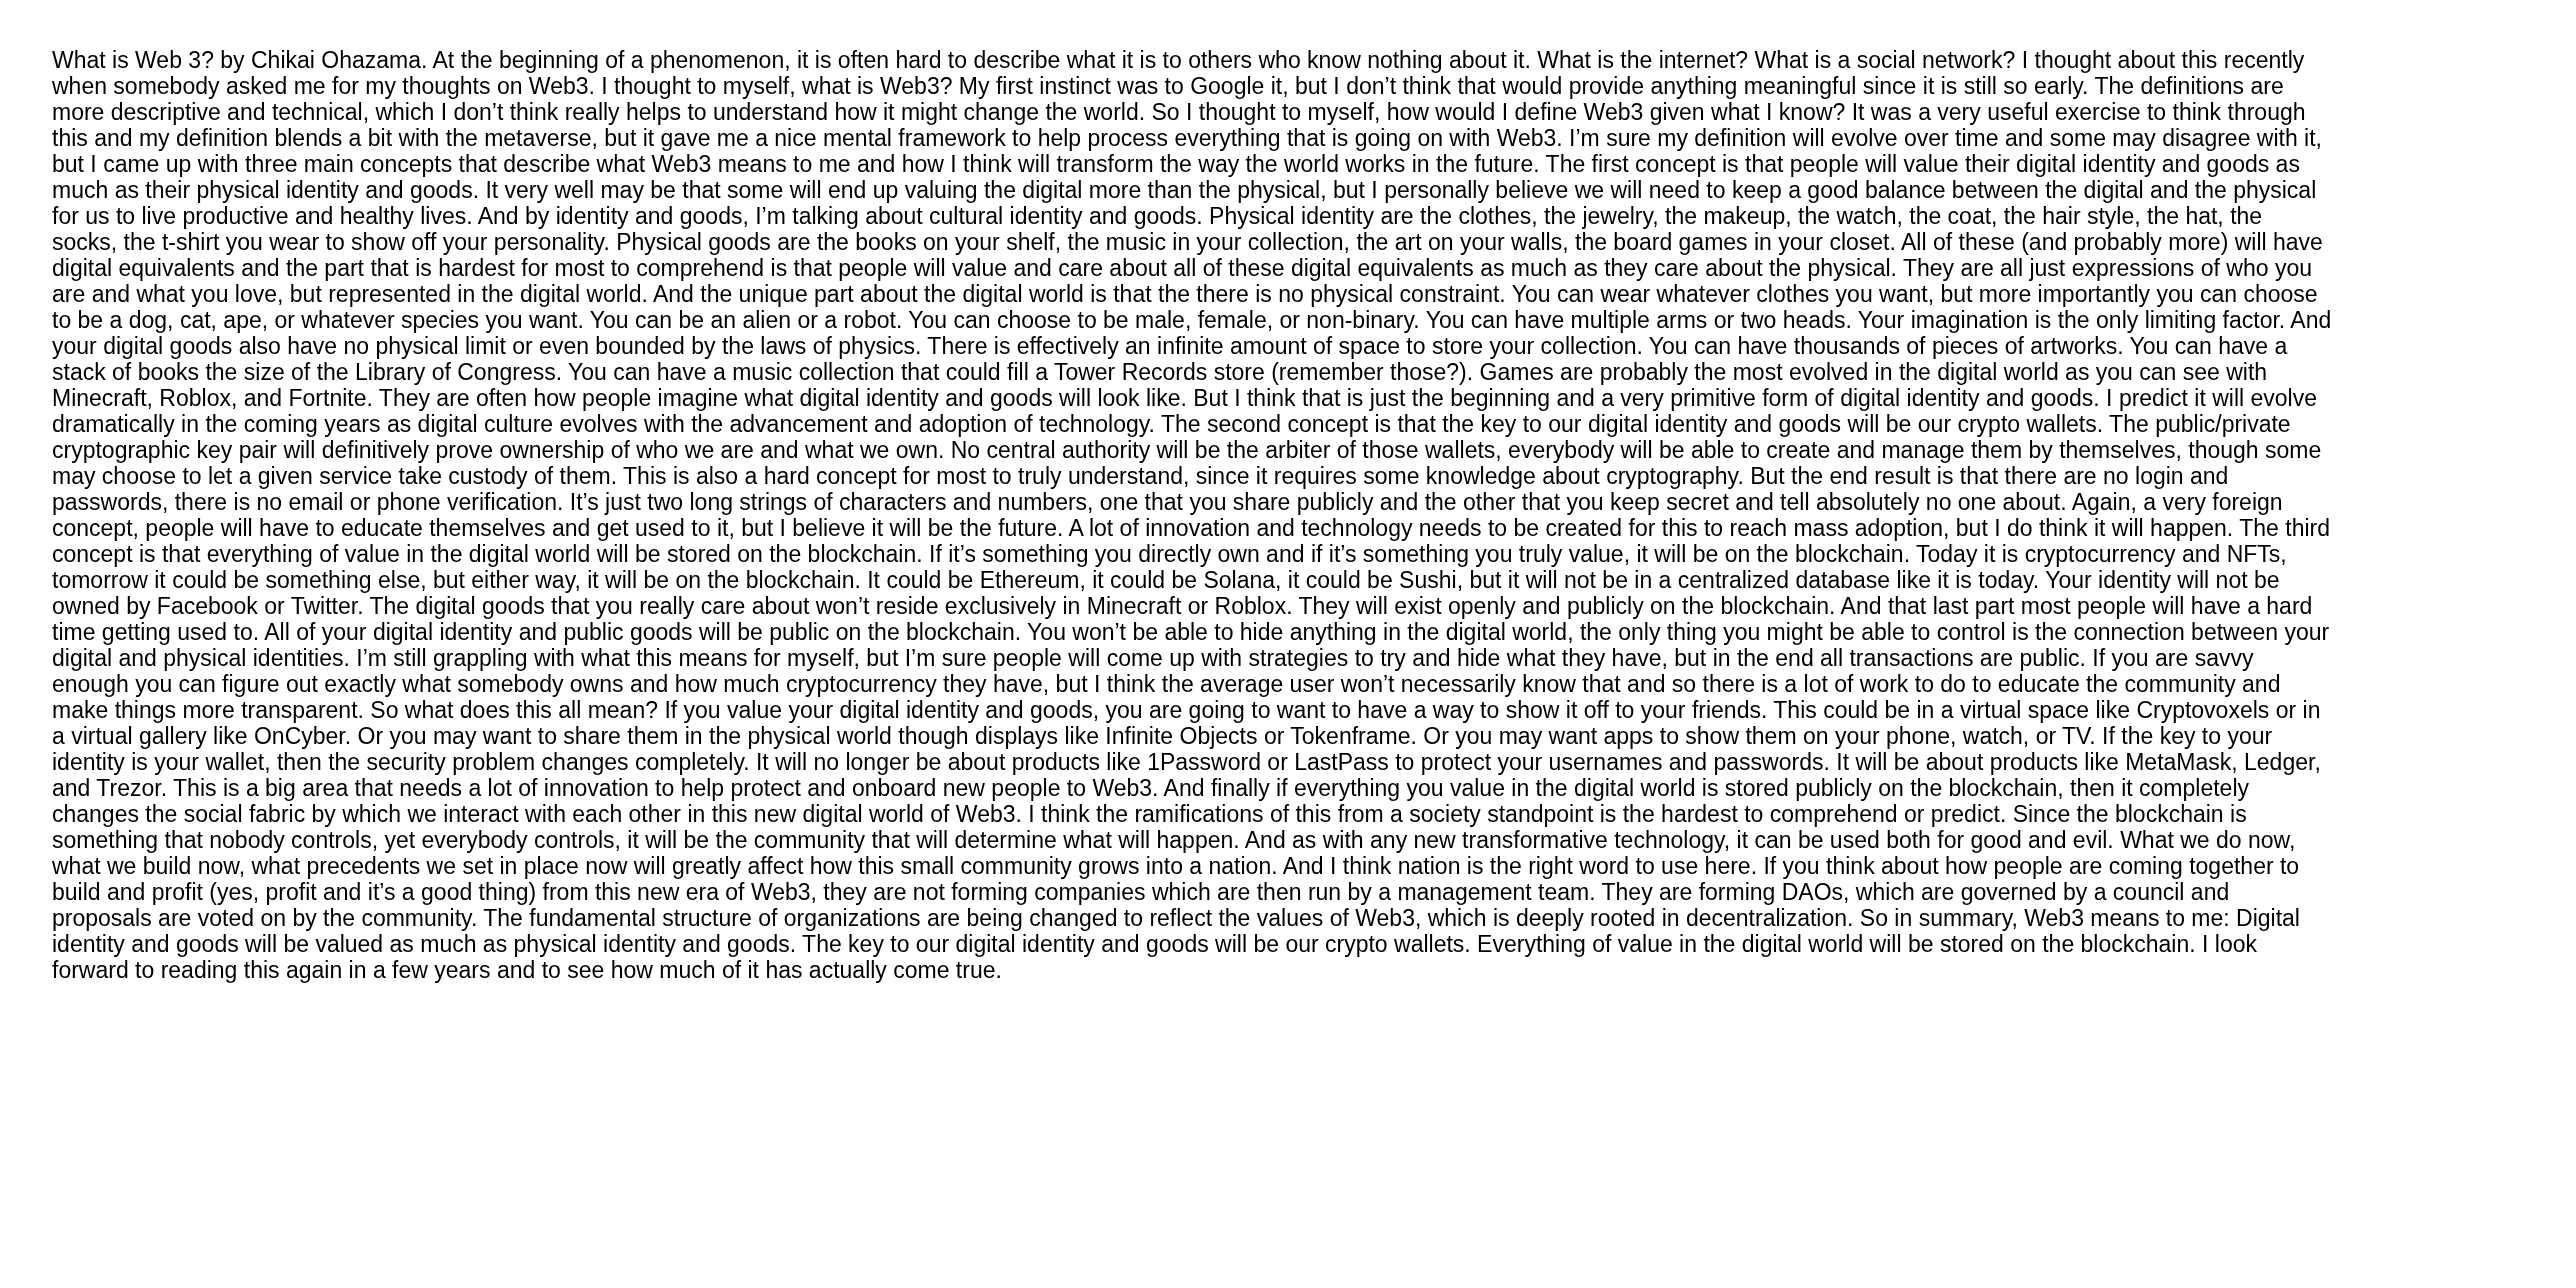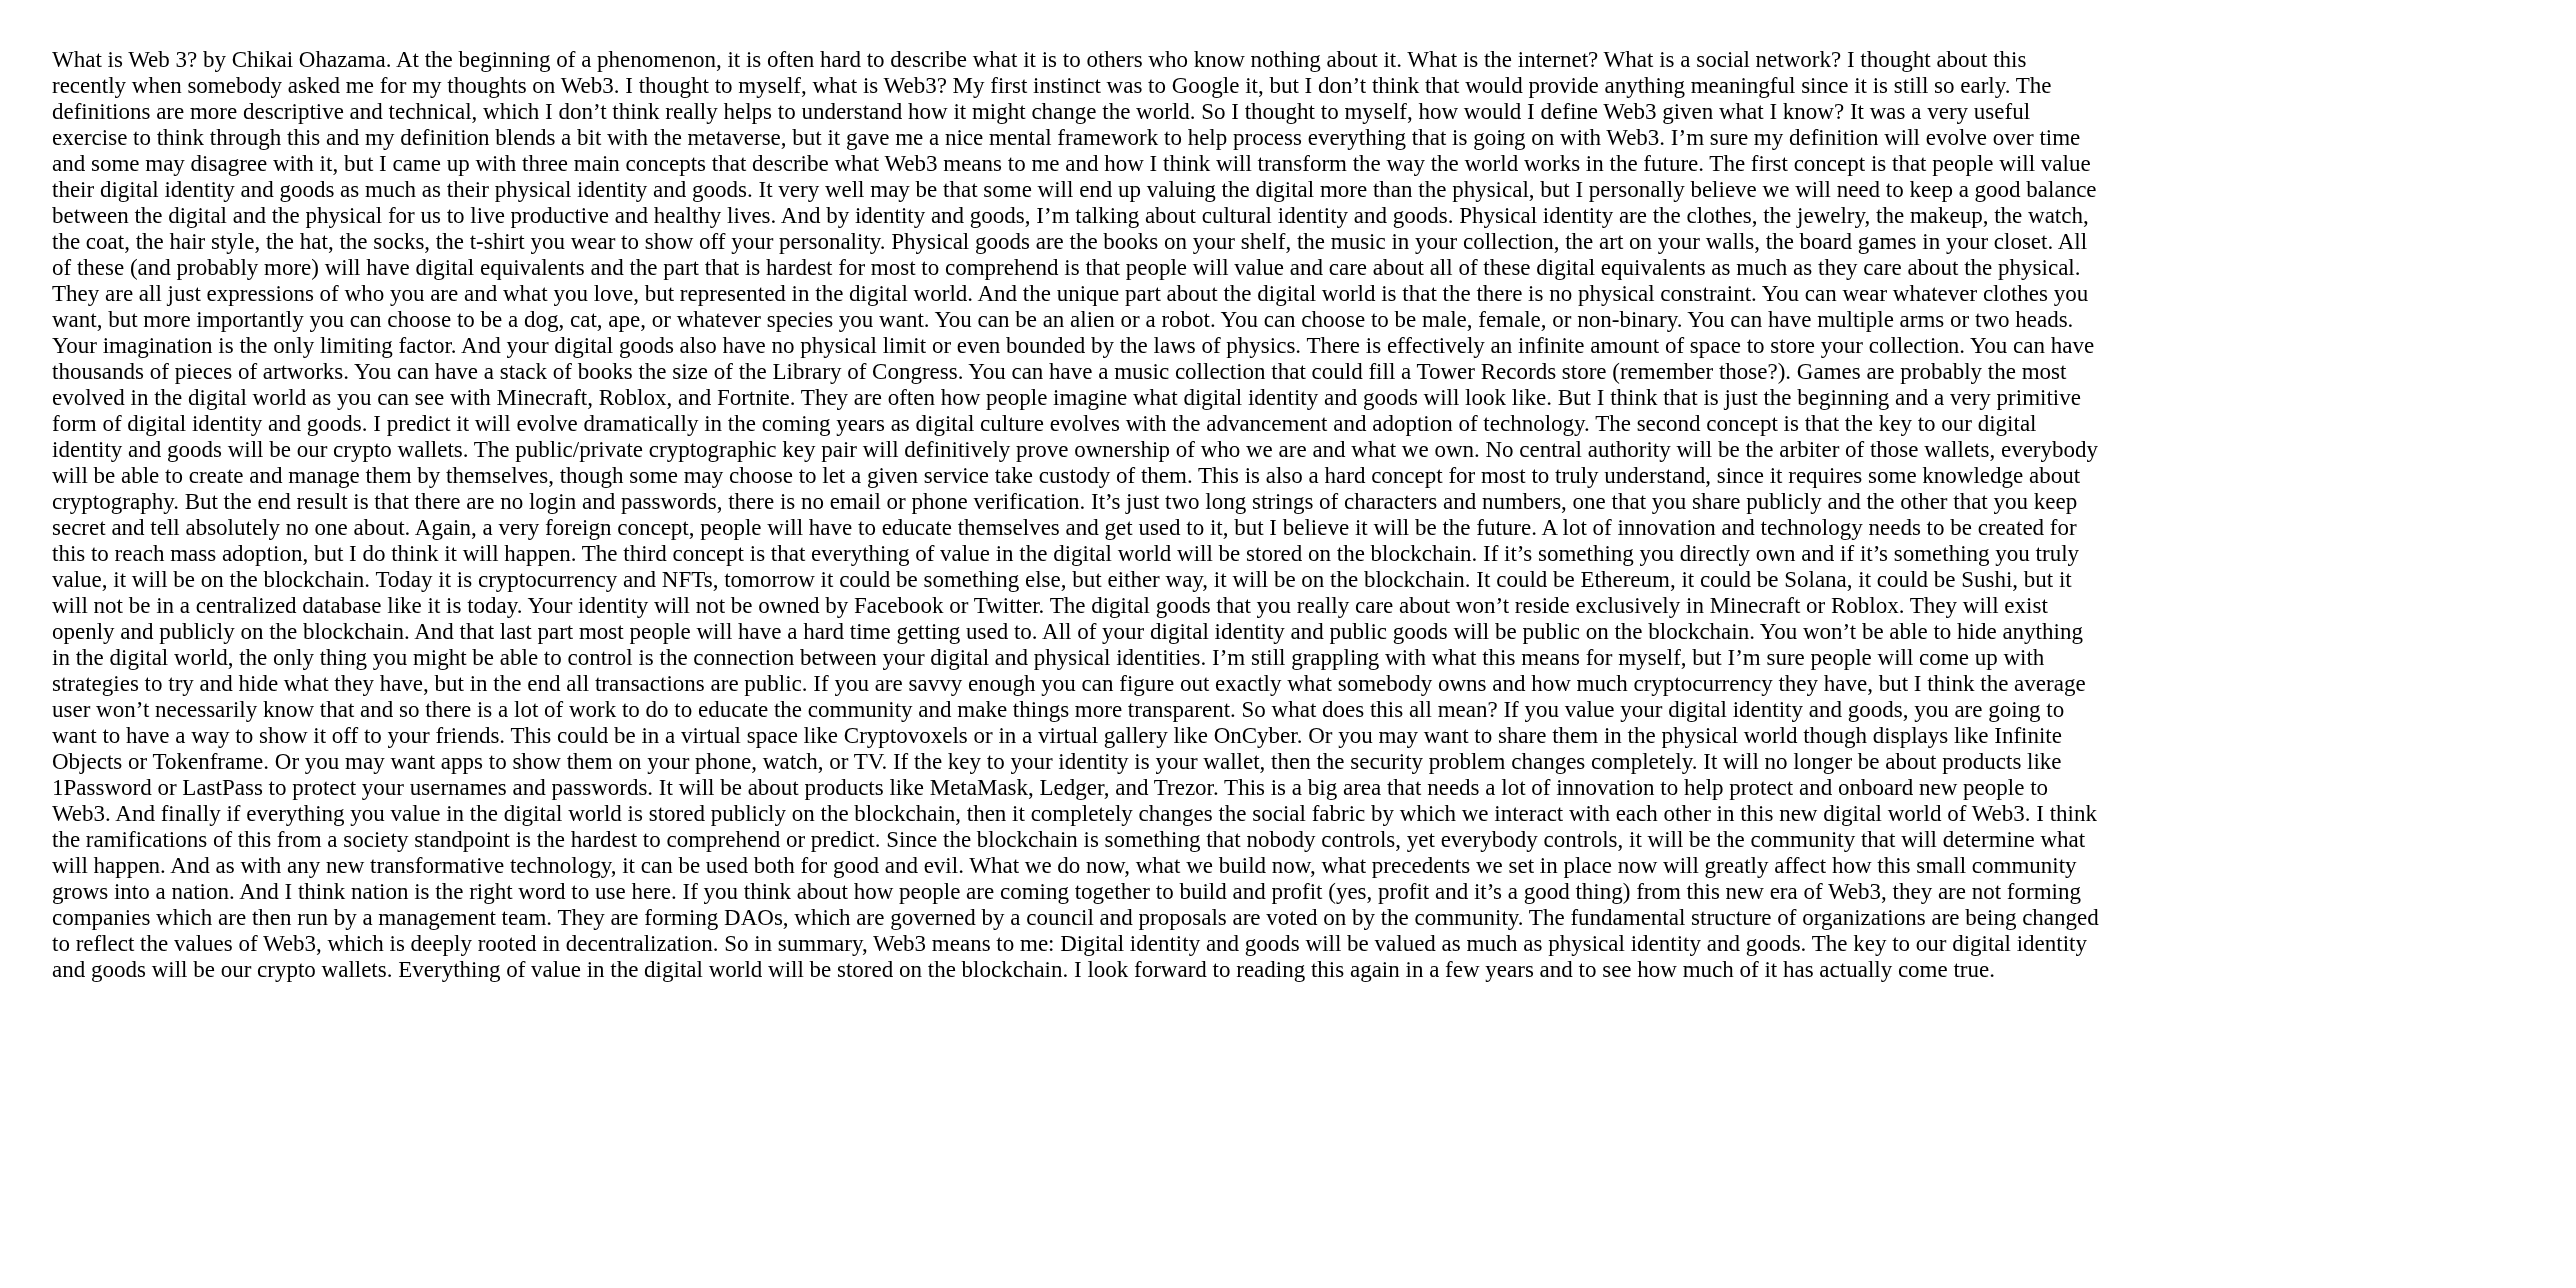--- a/index.html
+++ b/index.html
@@ -14,21 +14,21 @@
   }
   .page {
     box-sizing: border-box;
     width: 2576px;
     height: 1288px;
     padding: 47px 0 0 52px;
     background: #ffffff;
   }
   .essay {
     margin: 0;
-    font-family: Liberation Serif, serif;
+    font-family: Liberation Sans, sans-serif;
     font-size: 23px;
     line-height: 26px;
     font-weight: normal;
     color: #000000;
     text-align: left;
     white-space: normal;
     
     width: calc(178ch + 3.4px);
     word-spacing: normal;
     letter-spacing: normal;

